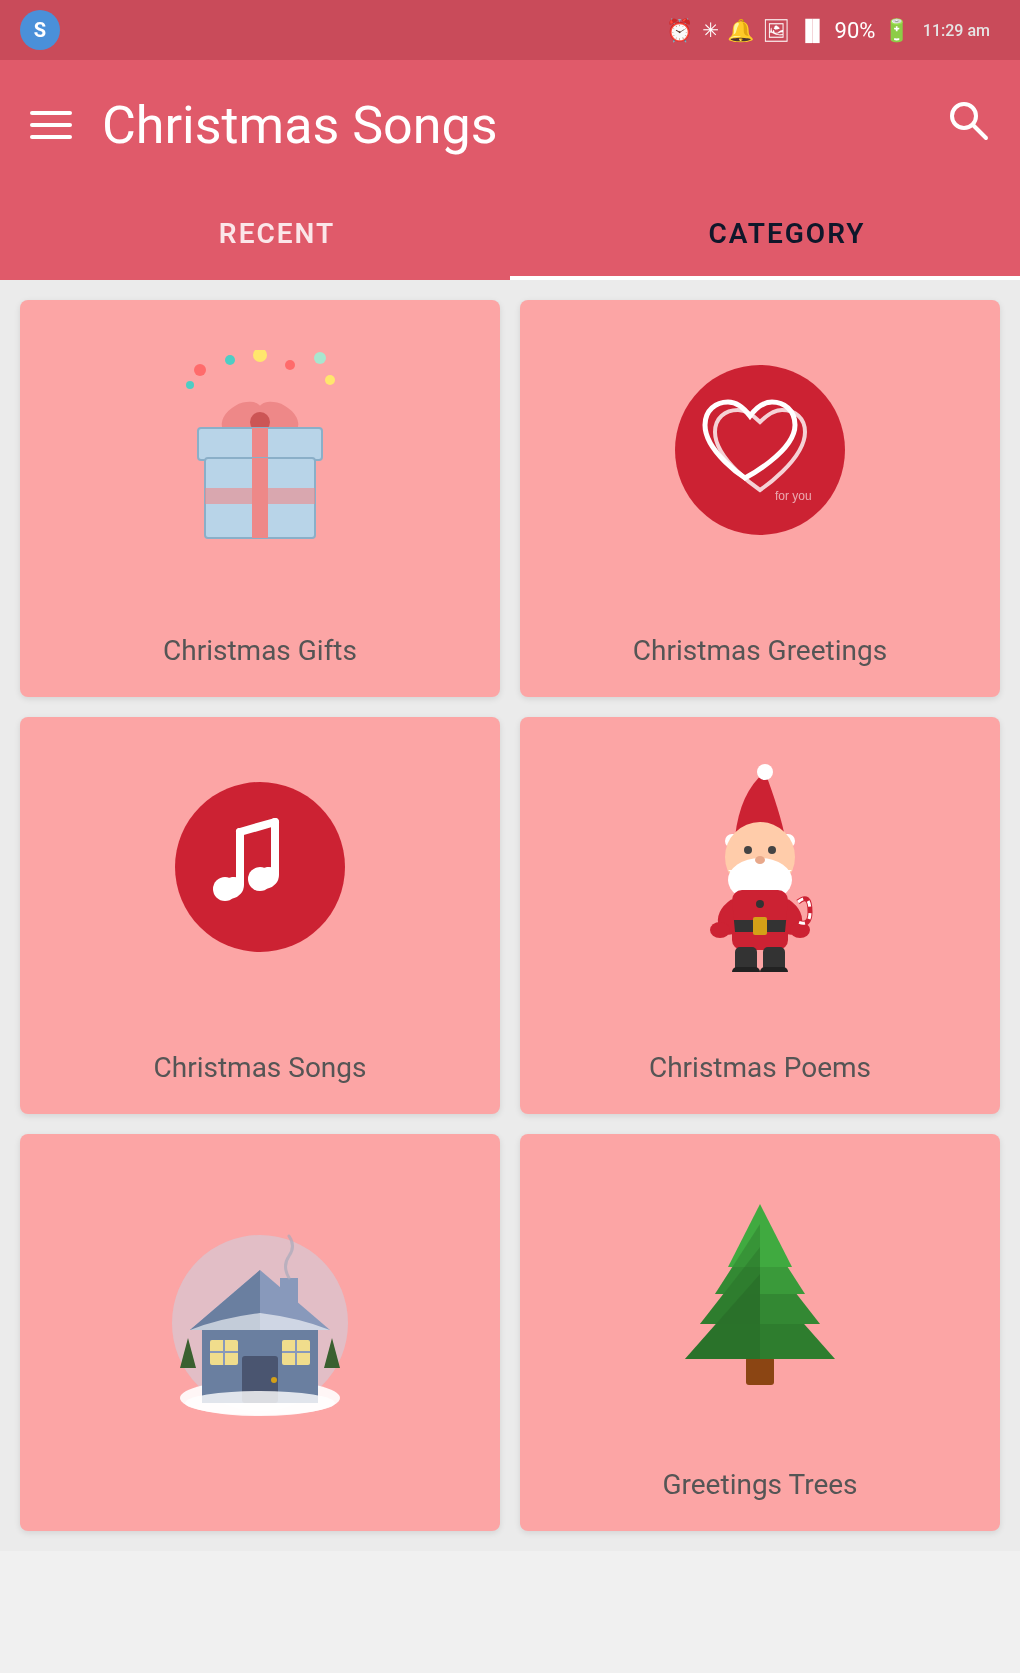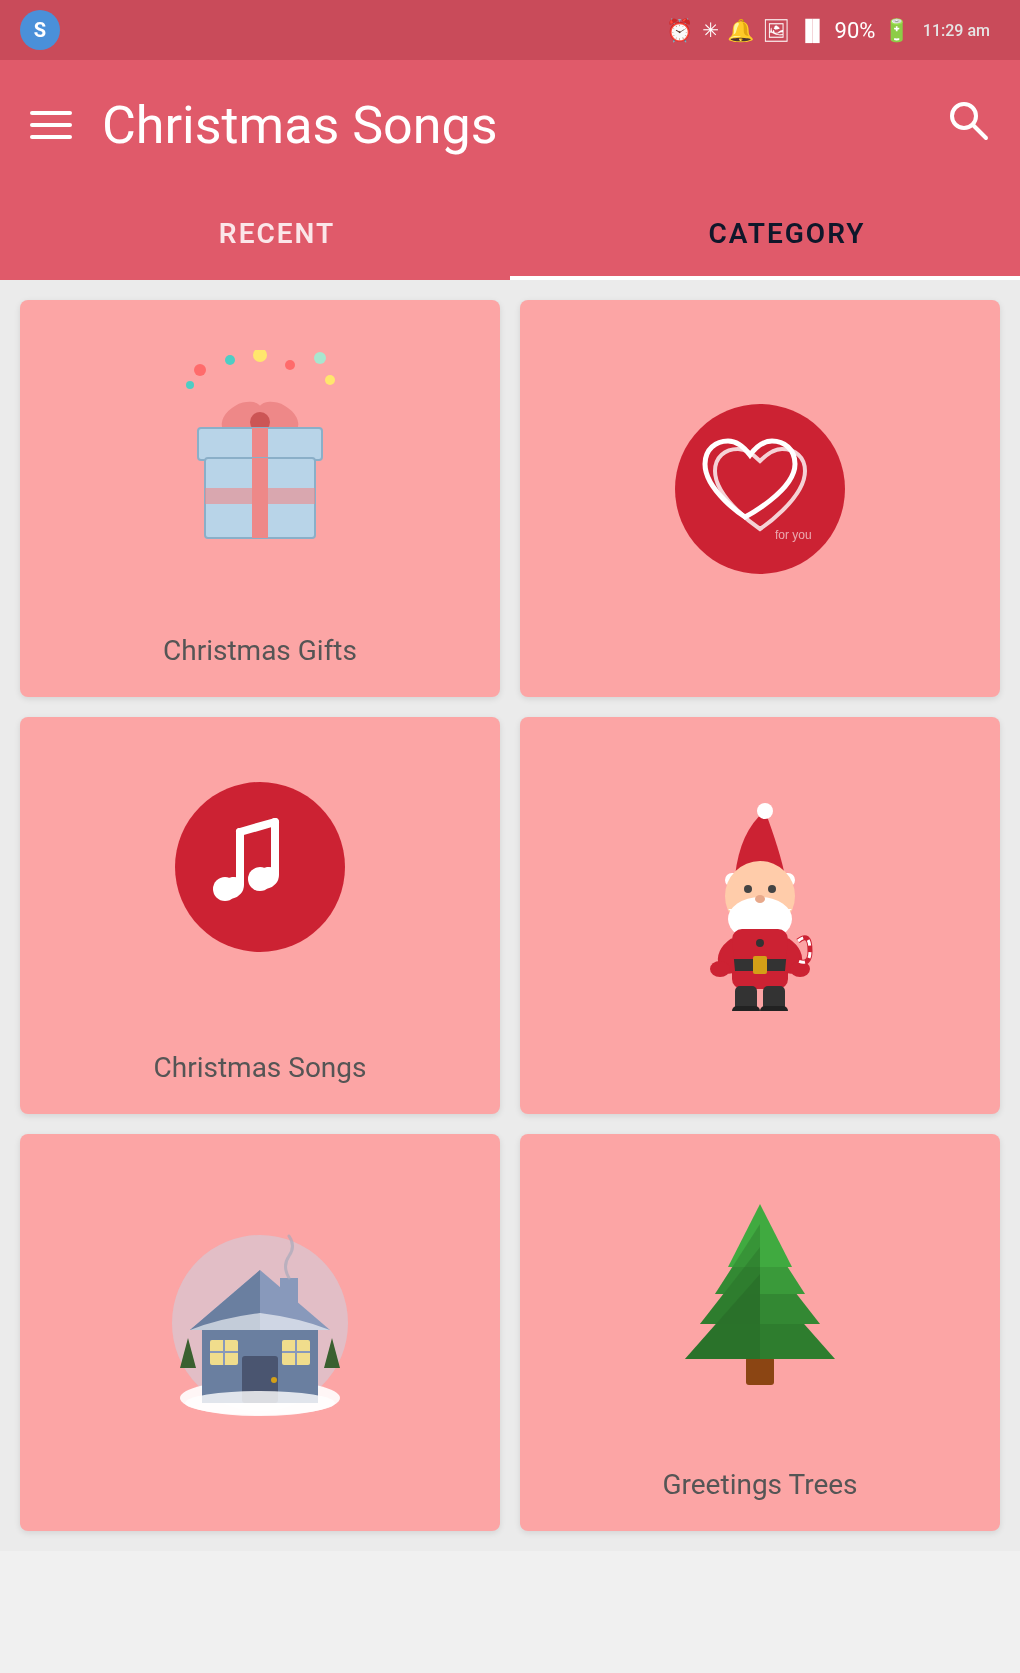--- a/index.html
+++ b/index.html
@@ -253,20 +253,21 @@
       <svg width="180" height="180" viewBox="0 0 180 180" xmlns="http://www.w3.org/2000/svg">
         <circle cx="90" cy="90" r="85" fill="#cc2233"></circle>
 
         <path d="M90 130 C90 130 45 100 45 72 C45 58 55 50 68 50 C76 50 83 55 90 62 C97 55 104 50 112 50 C125 50 135 58 135 72 C135 100 90 130 90 130 Z" fill="none" stroke="white" stroke-width="4" opacity="0.8"></path>
 
         <path d="M75 118 C75 118 35 92 35 65 C35 50 46 42 58 42 C67 42 74 48 80 56 C86 48 93 42 102 42 C114 42 125 50 125 65 C125 92 75 118 75 118 Z" fill="none" stroke="white" stroke-width="5"></path>
 
         <text x="105" y="140" font-size="12" fill="white" opacity="0.6" font-family="Arial">for you</text>
       </svg>
     </div>
+    <div class="card-label">Christmas Greetings</div>
   </div>
 
   <div class="grid-card">
     <div class="card-icon-area">
       <svg width="180" height="180" viewBox="0 0 180 180" xmlns="http://www.w3.org/2000/svg">
         <circle cx="90" cy="90" r="85" fill="#cc2233"></circle>
 
         <path d="M70 55 L70 108 M70 108 C70 118 55 122 55 112 C55 102 70 102 70 108" fill="none" stroke="white" stroke-width="8" stroke-linecap="round"></path>
 
         <line x1="70" y1="55" x2="70" y2="88" stroke="white" stroke-width="8" stroke-linecap="round"></line>
@@ -318,20 +319,21 @@
         <path d="M62 138 Q45 150 50 165 Q55 175 65 170" fill="#cc2233" stroke="#cc2233" stroke-width="2"></path>
         <path d="M118 138 Q135 150 130 165 Q125 175 115 170" fill="#cc2233" stroke="#cc2233" stroke-width="2"></path>
 
         <ellipse cx="50" cy="168" rx="10" ry="8" fill="#cc2233"></ellipse>
         <ellipse cx="130" cy="168" rx="10" ry="8" fill="#cc2233"></ellipse>
 
         <path d="M128 140 Q140 130 140 150 Q140 165 128 160" fill="none" stroke="#cc2233" stroke-width="5"></path>
         <path d="M128 140 Q140 130 140 150 Q140 165 128 160" fill="none" stroke="white" stroke-width="3" stroke-dasharray="6,6"></path>
       </svg>
     </div>
+    <div class="card-label">Christmas Poems</div>
   </div>
 
   <div class="grid-card">
     <div class="card-icon-area">
       <svg width="200" height="190" viewBox="0 0 200 190" xmlns="http://www.w3.org/2000/svg">
 
         <circle cx="100" cy="95" r="88" fill="#c8d8e8" opacity="0.5"></circle>
 
         <ellipse cx="100" cy="170" rx="80" ry="18" fill="white" opacity="0.9"></ellipse>
 

